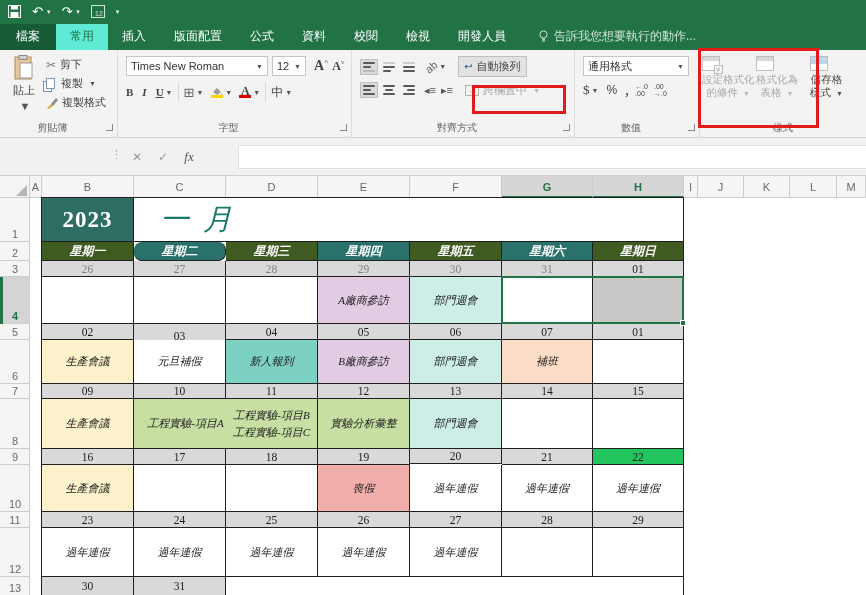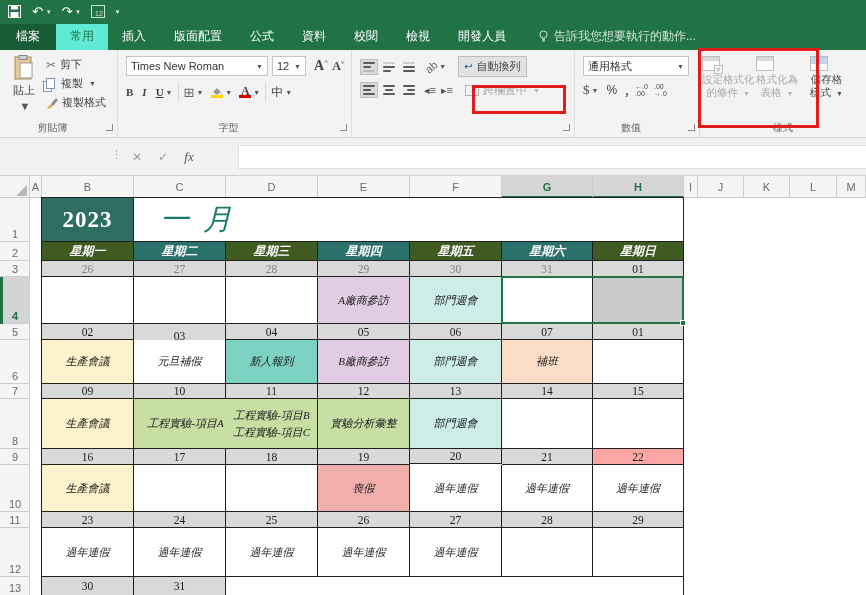--- a/index.html
+++ b/index.html
@@ -251,20 +251,21 @@
             <i style="width:100%"></i>
           </span>
         <span style="margin-left:4px;color:#555;font-size:11px;">◂≡</span>
         <span style="margin-left:5px;color:#555;font-size:11px;">▸≡</span>
         <span class="btn grayed" style="margin-left:12px;">
           <span style="width:14px;height:11px;border:1px solid #b5b5b5;display:inline-flex;align-items:center;justify-content:center;font-size:8px;color:#b5b5b5;">↔</span>
           <span>跨欄置中</span>
           <span class="caret" style="color:#b5b5b5;">▼</span>
         </span>
       </div>
+      <div class="glabel">對齊方式</div>
       <div class="launcher"></div>
     </div>
 
     <div class="rgroup" style="left:575px;width:125px;">
       <div class="row1">
         <div class="inputbox" style="width:106px;justify-content:space-between;">
           <span>通用格式</span>
             <span class="caret">▼</span>
         </div>
       </div>
@@ -358,21 +359,21 @@
       <div class="rowh" style="top: 267px; height: 47px;">10</div>
       <div class="rowh" style="top: 314px; height: 16px;">11</div>
       <div class="rowh" style="top: 330px; height: 49px;">12</div>
       <div class="rowh" style="top: 379px; height: 19px;">13</div>
     </div>
 
   <div class="gridarea" id="gridarea">
       <div class="cell yearcell" style="left: 12px; top: 0px; width: 92px; height: 44px; background: rgb(46, 110, 98);">2023</div>
       <div class="cell monthcell" style="left: 104px; top: 0px; width: 550px; height: 44px; background: rgb(255, 255, 255);">一月</div>
       <div class="cell wkday" style="left: 12px; top: 44px; width: 92px; height: 19px; background: rgb(63, 91, 34);">星期一</div>
-      <div class="cell wkday" style="left: 104px; top: 44px; width: 92px; height: 19px; background: rgb(41, 113, 106);">星期二</div>
+      <div class="cell wkday" style="left: 104px; top: 44px; width: 92px; height: 19px; background: rgb(41, 113, 106); border-radius: 8px;">星期二</div>
       <div class="cell wkday" style="left: 196px; top: 44px; width: 92px; height: 19px; background: rgb(63, 91, 34);">星期三</div>
       <div class="cell wkday" style="left: 288px; top: 44px; width: 92px; height: 19px; background: rgb(41, 113, 106);">星期四</div>
       <div class="cell wkday" style="left: 380px; top: 44px; width: 92px; height: 19px; background: rgb(63, 91, 34);">星期五</div>
       <div class="cell wkday" style="left: 472px; top: 44px; width: 91px; height: 19px; background: rgb(41, 113, 106);">星期六</div>
       <div class="cell wkday" style="left: 563px; top: 44px; width: 91px; height: 19px; background: rgb(63, 91, 34);">星期日</div>
       <div class="cell datec muted" style="left: 12px; top: 63px; width: 92px; height: 16px; background: rgb(217, 217, 217);">26</div>
       <div class="cell datec muted" style="left: 104px; top: 63px; width: 92px; height: 16px; background: rgb(217, 217, 217);">27</div>
       <div class="cell datec muted" style="left: 196px; top: 63px; width: 92px; height: 16px; background: rgb(217, 217, 217);">28</div>
       <div class="cell datec muted" style="left: 288px; top: 63px; width: 92px; height: 16px; background: rgb(217, 217, 217);">29</div>
       <div class="cell datec muted" style="left: 380px; top: 63px; width: 92px; height: 16px; background: rgb(217, 217, 217);">30</div>
@@ -413,21 +414,21 @@
       <div class="cell eventc" style="left: 288px; top: 201px; width: 92px; height: 50px; background: rgb(200, 223, 163);">實驗分析彙整</div>
       <div class="cell eventc" style="left: 380px; top: 201px; width: 92px; height: 50px; background: rgb(205, 238, 231);">部門週會</div>
       <div class="cell eventc" style="left: 472px; top: 201px; width: 91px; height: 50px; background: rgb(255, 255, 255);"></div>
       <div class="cell eventc" style="left: 563px; top: 201px; width: 91px; height: 50px; background: rgb(255, 255, 255);"></div>
       <div class="cell datec" style="left: 12px; top: 251px; width: 92px; height: 16px; background: rgb(217, 217, 217);">16</div>
       <div class="cell datec" style="left: 104px; top: 251px; width: 92px; height: 16px; background: rgb(217, 217, 217);">17</div>
       <div class="cell datec" style="left: 196px; top: 251px; width: 92px; height: 16px; background: rgb(217, 217, 217);">18</div>
       <div class="cell datec" style="left: 288px; top: 251px; width: 92px; height: 16px; background: rgb(217, 217, 217);">19</div>
       <div class="cell datec" style="left: 380px; top: 251px; width: 92px; height: 15px; background: rgb(217, 217, 217);">20</div>
       <div class="cell datec" style="left: 472px; top: 251px; width: 91px; height: 16px; background: rgb(217, 217, 217);">21</div>
-      <div class="cell datec" style="left: 563px; top: 251px; width: 91px; height: 16px; background: #fca5a5;">22</div>
+      <div class="cell datec" style="left: 563px; top: 251px; width: 91px; height: 16px; background: #22c55e;">22</div>
       <div class="cell eventc" style="left: 12px; top: 267px; width: 92px; height: 47px; background: rgb(253, 242, 203);">生產會議</div>
       <div class="cell eventc" style="left: 104px; top: 267px; width: 92px; height: 47px; background: rgb(255, 255, 255);"></div>
       <div class="cell eventc" style="left: 196px; top: 267px; width: 92px; height: 47px; background: rgb(255, 255, 255);"></div>
       <div class="cell eventc" style="left: 288px; top: 267px; width: 92px; height: 47px; background: rgb(241, 174, 171);">喪假</div>
       <div class="cell eventc diag" style="left: 380px; top: 267px; width: 92px; height: 47px; background: rgb(255, 255, 255);">過年連假</div>
       <div class="cell eventc diag" style="left: 472px; top: 267px; width: 91px; height: 47px; background: rgb(255, 255, 255);">過年連假</div>
       <div class="cell eventc diag" style="left: 563px; top: 267px; width: 91px; height: 47px; background: rgb(255, 255, 255);">過年連假</div>
       <div class="cell datec" style="left: 12px; top: 314px; width: 92px; height: 16px; background: rgb(217, 217, 217);">23</div>
       <div class="cell datec" style="left: 104px; top: 314px; width: 92px; height: 16px; background: rgb(217, 217, 217);">24</div>
       <div class="cell datec" style="left: 196px; top: 314px; width: 92px; height: 16px; background: rgb(217, 217, 217);">25</div>

